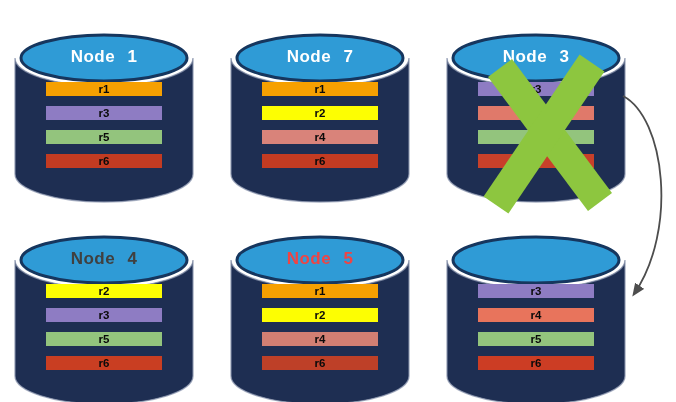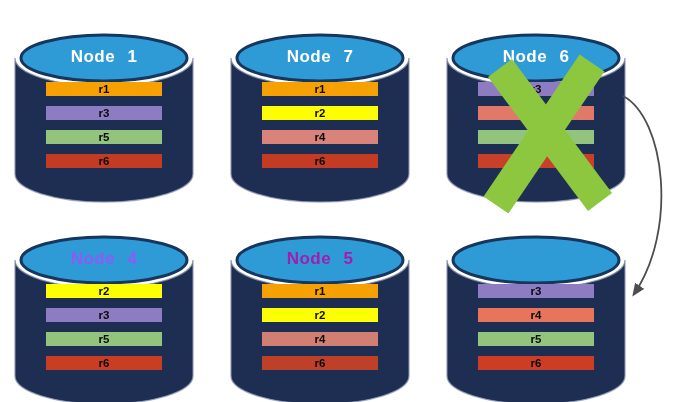--- a/index.html
+++ b/index.html
@@ -129,21 +129,21 @@
           <div class="bar" style="background: rgb(195, 59, 34); color: rgb(10, 10, 10);">
             <span>r6</span>
           </div>
         </div>
       </div>
       <div class="node">
         <svg class="cyl" viewBox="0 0 180 186">
           <path d="M1,34 L1,150 A89,28 0 0 0 179,150 L179,34 A89,28 0 0 1 1,34 Z" fill="#1E2E52" stroke="#8A94AE" stroke-width="1.4" stroke-opacity="0.75"></path>
           <ellipse cx="90" cy="34" rx="83" ry="23" fill="#2F9BD6" stroke="#16365E" stroke-width="3"></ellipse>
         </svg>
-        <div class="node-title" style="color: rgb(255, 255, 255);">Node 6</div>
+        <div class="node-title" style="color: rgb(255, 255, 255);">Node 3</div>
         <div class="bars">
           <div class="bar" style="background: rgb(142, 124, 195); color: rgb(10, 10, 10);">
             <span>r3</span>
           </div>
           <div class="bar" style="background: rgb(224, 121, 106); color: rgb(10, 10, 10);">
             <span></span>
           </div>
           <div class="bar" style="background: rgb(147, 196, 125); color: rgb(10, 10, 10);">
             <span></span>
           </div>
@@ -154,42 +154,42 @@
         <svg class="xmark" viewBox="0 0 180 186">
           <line x1="54" y1="44" x2="154" y2="178" stroke="#8DC63F" stroke-width="30"></line>
           <line x1="146" y1="39" x2="50" y2="181" stroke="#8DC63F" stroke-width="30"></line>
         </svg>
       </div>
       <div class="node">
         <svg class="cyl" viewBox="0 0 180 186">
           <path d="M1,34 L1,150 A89,28 0 0 0 179,150 L179,34 A89,28 0 0 1 1,34 Z" fill="#1E2E52" stroke="#8A94AE" stroke-width="1.4" stroke-opacity="0.75"></path>
           <ellipse cx="90" cy="34" rx="83" ry="23" fill="#2F9BD6" stroke="#16365E" stroke-width="3"></ellipse>
         </svg>
-        <div class="node-title" style="color: #8b5cf6;">Node 4</div>
+        <div class="node-title" style="color: #404040;">Node 4</div>
         <div class="bars">
           <div class="bar" style="background: rgb(253, 254, 2); color: rgb(10, 10, 10);">
             <span>r2</span>
           </div>
           <div class="bar" style="background: rgb(142, 124, 195); color: rgb(10, 10, 10);">
             <span>r3</span>
           </div>
           <div class="bar" style="background: rgb(147, 196, 125); color: rgb(10, 10, 10);">
             <span>r5</span>
           </div>
           <div class="bar" style="background: rgb(201, 62, 34); color: rgb(10, 10, 10);">
             <span>r6</span>
           </div>
         </div>
       </div>
       <div class="node">
         <svg class="cyl" viewBox="0 0 180 186">
           <path d="M1,34 L1,150 A89,28 0 0 0 179,150 L179,34 A89,28 0 0 1 1,34 Z" fill="#1E2E52" stroke="#8A94AE" stroke-width="1.4" stroke-opacity="0.75"></path>
           <ellipse cx="90" cy="34" rx="83" ry="23" fill="#2F9BD6" stroke="#16365E" stroke-width="3"></ellipse>
         </svg>
-        <div class="node-title" style="color: #a21caf;">Node 5</div>
+        <div class="node-title" style="color: #ef4444;">Node 5</div>
         <div class="bars">
           <div class="bar" style="background: rgb(246, 160, 1); color: rgb(10, 10, 10);">
             <span>r1</span>
           </div>
           <div class="bar" style="background: rgb(253, 254, 2); color: rgb(10, 10, 10);">
             <span>r2</span>
           </div>
           <div class="bar" style="background: rgb(210, 127, 115); color: rgb(10, 10, 10);">
             <span>r4</span>
           </div>

